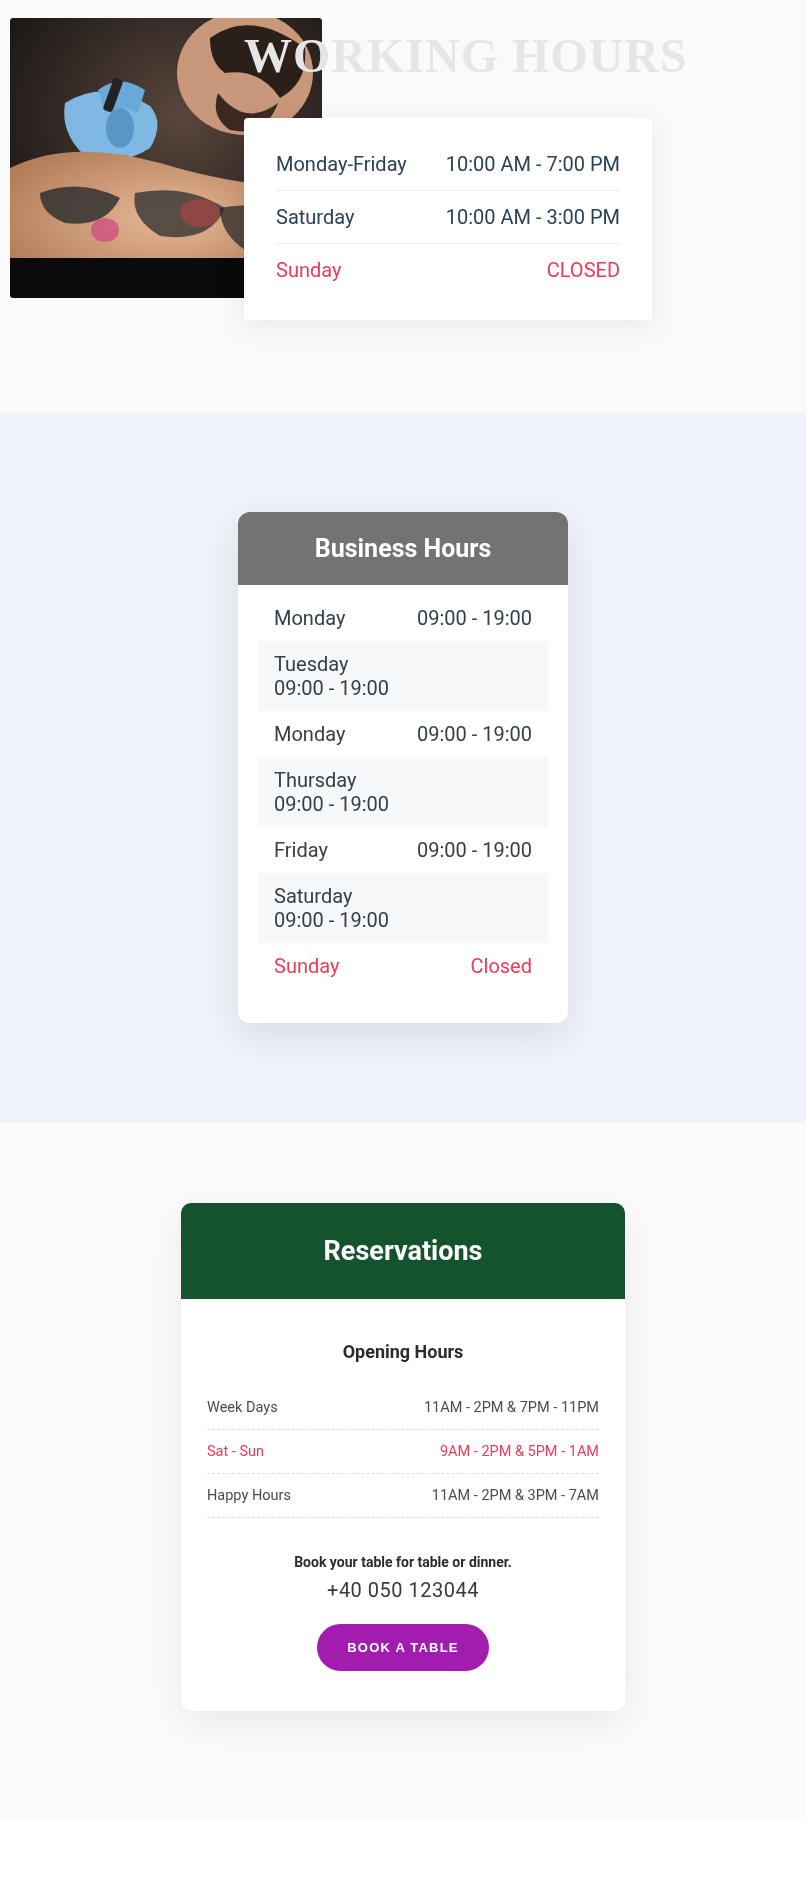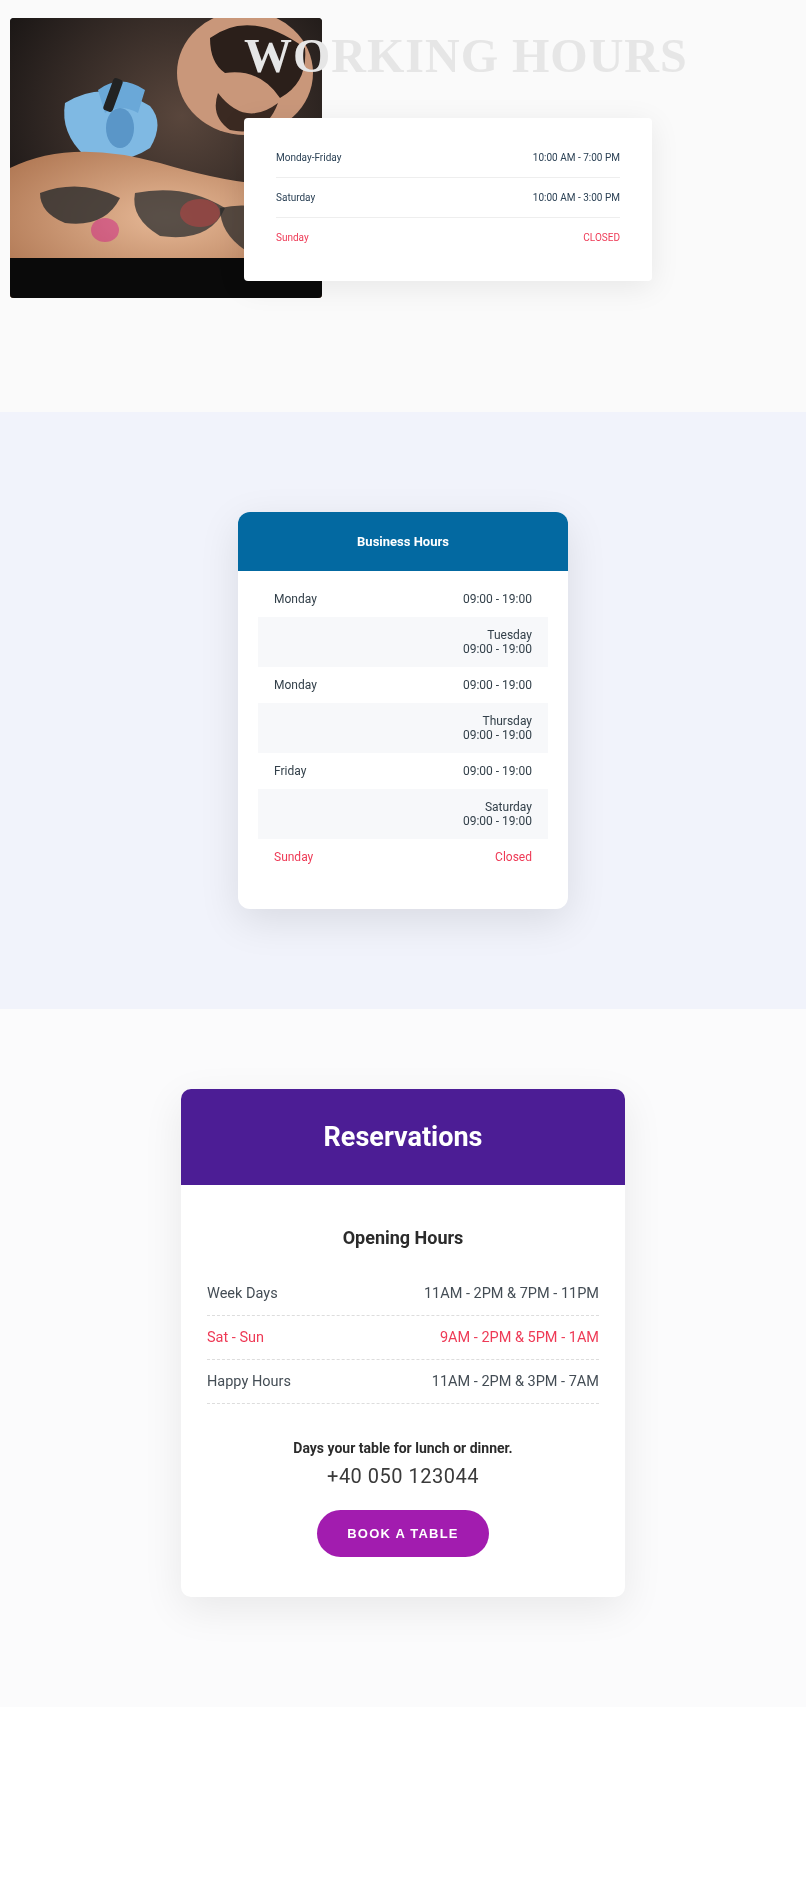--- a/index.html
+++ b/index.html
@@ -4,37 +4,37 @@
 <style>
 * { margin: 0; padding: 0; box-sizing: border-box; }
 body { font-family: -apple-system, BlinkMacSystemFont, "Segoe UI", Roboto, Helvetica, Arial, sans-serif; width: 806px; background: #fff; color: #2d2d2d; }
 
 
 .sec1 { position: relative; padding: 18px 10px 100px 10px; background: #fafafa; height: 412px; }
 .sec1-img { position: absolute; left: 10px; top: 18px; width: 312px; height: 280px; border-radius: 4px; overflow: hidden; background: #1a1a1a; }
 .sec1-img svg { width: 100%; height: 100%; display: block; }
 .sec1-title { position: absolute; left: 244px; top: 28px; font-family: Georgia, 'Times New Roman', serif; font-size: 48px; font-weight: 700; color: #e6e6e6; letter-spacing: 1px; }
 .card1 { position: absolute; left: 244px; top: 118px; width: 408px; background: #fff; border-radius: 4px; box-shadow: 0 6px 30px rgba(0,0,0,0.08); padding: 20px 32px 24px 32px; }
-.card1-row { display: flex; justify-content: space-between; align-items: center; font-size: 10px; color: #2b4155; padding: 14px 0; border-bottom: 1px solid #eee; }
+.card1-row { display: flex; justify-content: space-between; align-items: center; font-size: 20px; color: #2b4155; padding: 14px 0; border-bottom: 1px solid #eee; }
 .card1-row:last-child { border-bottom: none; }
 .card1-row.closed { color: #ee3a56; }
 
 
 .sec2 { background: #f1f3fb; padding: 100px 0 100px 0; display: flex; justify-content: center; }
 .card2 { width: 330px; background: #fff; border-radius: 12px; box-shadow: 0 12px 40px rgba(0,0,0,0.1); overflow: hidden; }
-.card2-head { background: #0369a1; color: #fff; font-size: 13px; font-weight: 700; text-align: center; padding: 22px 0; }
+.card2-head { background: #737373; color: #fff; font-size: 25px; font-weight: 700; text-align: center; padding: 22px 0; }
 .card2-body { padding: 10px 20px 34px 20px; }
-.card2-row { display: flex; justify-content: space-between; align-items: flex-end; font-size: 12px; color: #33404a; padding: 11px 16px; }
+.card2-row { display: flex; justify-content: space-between; align-items: flex-start; font-size: 20px; color: #33404a; padding: 11px 16px; }
 .card2-row.alt { background: #f7f8fa; flex-direction: column; }
 .card2-row.closed { color: #ee3a56; }
 
 
 .sec3 { background: #fbfbfc; padding: 80px 0 110px 0; display: flex; justify-content: center; }
 .card3 { width: 444px; background: #fff; border-radius: 10px; box-shadow: 0 12px 40px rgba(0,0,0,0.08); overflow: hidden; }
-.card3-head { background: #4c1d95; color: #fff; font-size: 27px; font-weight: 700; text-align: center; padding: 32px 0; }
+.card3-head { background: #14532d; color: #fff; font-size: 27px; font-weight: 700; text-align: center; padding: 32px 0; }
 .card3-body { padding: 42px 26px 40px 26px; text-align: center; }
 .card3-sub { font-size: 18px; font-weight: 700; color: #2b2b2b; margin-bottom: 24px; }
 .card3-row { display: flex; justify-content: space-between; align-items: center; font-size: 14.5px; color: #444d55; padding: 13px 0; border-bottom: 1px dashed #ddd; }
 .card3-row:last-of-type { border-bottom: 1px dashed #ddd; }
 .card3-row.hl { color: #ee3a56; }
 .card3-cta { margin-top: 36px; }
 .card3-cta-text { font-size: 14px; font-weight: 700; color: #2c2c2c; }
 .card3-phone { font-size: 20px; color: #3a3a3a; margin-top: 8px; letter-spacing: 0.5px; }
 .card3-btn { display: inline-block; margin-top: 22px; background: #a21caf; color: #fff; border: none; border-radius: 40px; padding: 16px 30px; font-size: 13px; font-weight: 700; letter-spacing: 1.2px; cursor: pointer; }
 </style>
@@ -142,19 +142,19 @@
       </div>
       <div class="card3-row hl">
         <span>Sat - Sun</span>
         <span>9AM - 2PM &amp; 5PM - 1AM</span>
       </div>
       <div class="card3-row">
         <span>Happy Hours</span>
         <span>11AM - 2PM &amp; 3PM - 7AM</span>
       </div>
       <div class="card3-cta">
-        <div class="card3-cta-text">Days your table for lunch or dinner.</div>
+        <div class="card3-cta-text">Book your table for table or dinner.</div>
         <div class="card3-phone">+40 050 123044</div>
         <button class="card3-btn">BOOK A TABLE</button>
       </div>
     </div>
   </div>
 </div>
 
 </body></html>

